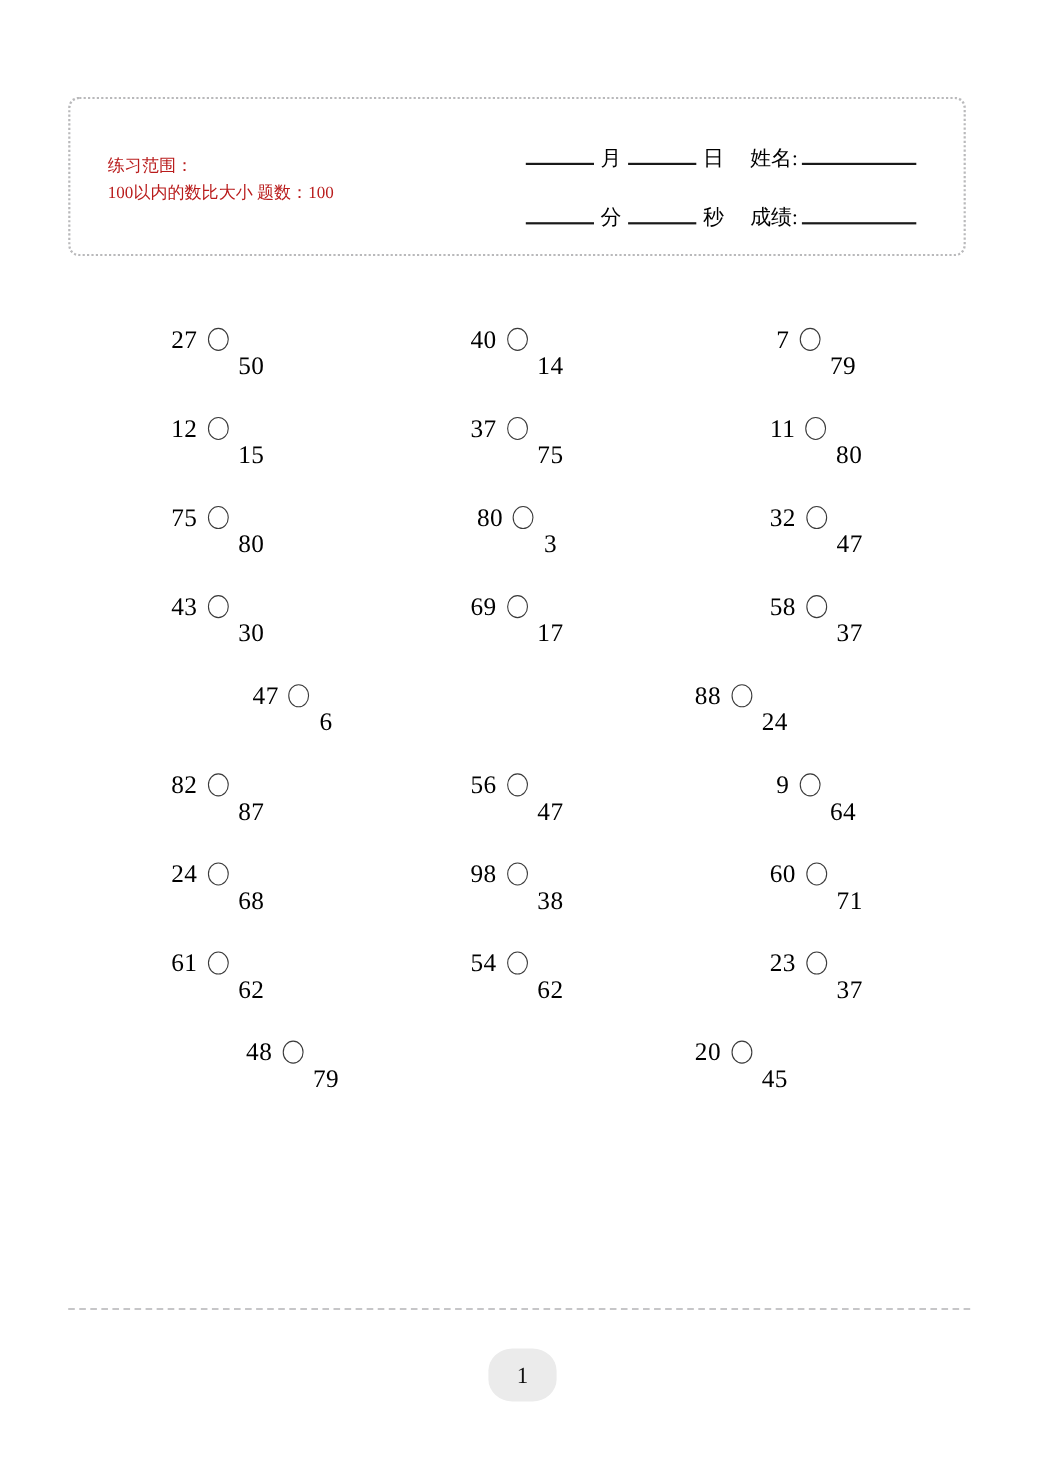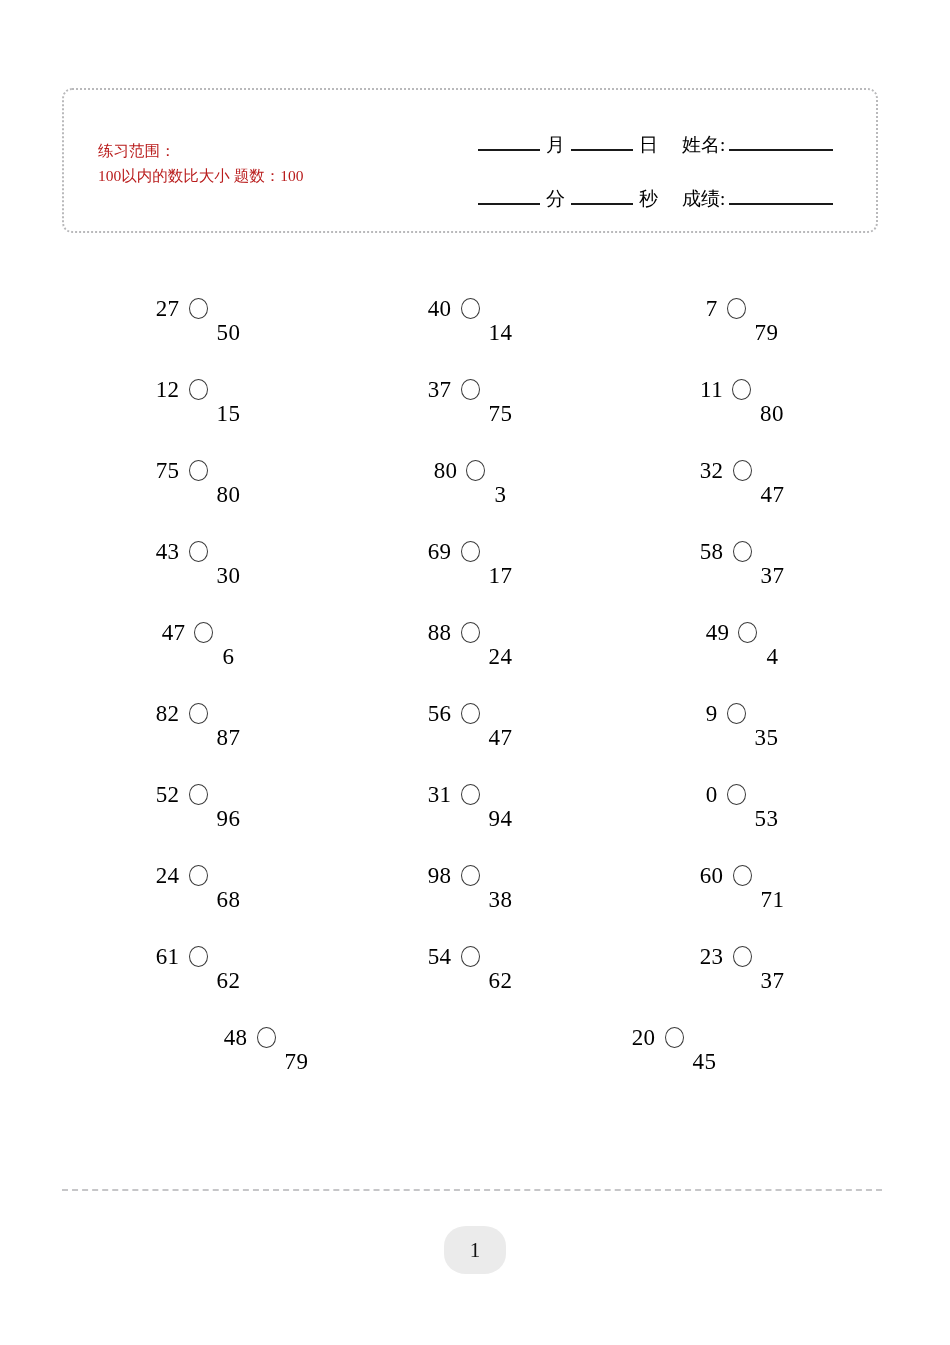--- a/index.html
+++ b/index.html
@@ -263,71 +263,41 @@
           <span class="right">6</span>
         </div>
       </div>
       <div class="prob-cell">
         <div class="prob">
           <span class="left">88</span>
           <span class="circle"></span>
           <span class="right">24</span>
         </div>
       </div>
-      <div class="prob-cell">
-        <div class="prob">
-          <span class="left">49</span>
-          <span class="circle"></span>
-          <span class="right">4</span>
-        </div>
-      </div>
     </div>
     <div class="prob-row">
       <div class="prob-cell">
         <div class="prob">
           <span class="left">82</span>
           <span class="circle"></span>
           <span class="right">87</span>
         </div>
       </div>
       <div class="prob-cell">
         <div class="prob">
           <span class="left">56</span>
           <span class="circle"></span>
           <span class="right">47</span>
         </div>
       </div>
       <div class="prob-cell">
         <div class="prob">
           <span class="left">9</span>
           <span class="circle"></span>
-          <span class="right">35</span>
-        </div>
-      </div>
-    </div>
-    <div class="prob-row">
-      <div class="prob-cell">
-        <div class="prob">
-          <span class="left">52</span>
-          <span class="circle"></span>
-          <span class="right">96</span>
-        </div>
-      </div>
-      <div class="prob-cell">
-        <div class="prob">
-          <span class="left">31</span>
-          <span class="circle"></span>
-          <span class="right">94</span>
-        </div>
-      </div>
-      <div class="prob-cell">
-        <div class="prob">
-          <span class="left">0</span>
-          <span class="circle"></span>
-          <span class="right">53</span>
+          <span class="right">64</span>
         </div>
       </div>
     </div>
     <div class="prob-row">
       <div class="prob-cell">
         <div class="prob">
           <span class="left">24</span>
           <span class="circle"></span>
           <span class="right">68</span>
         </div>

